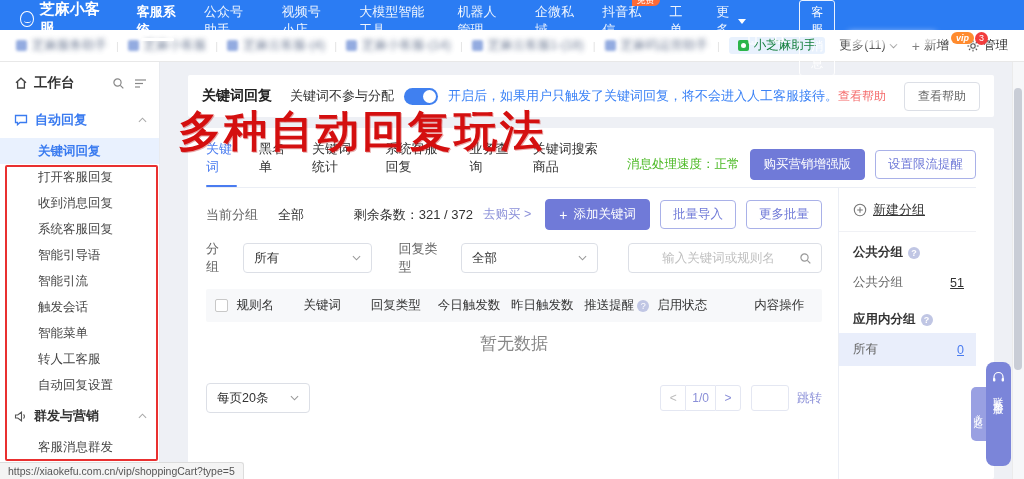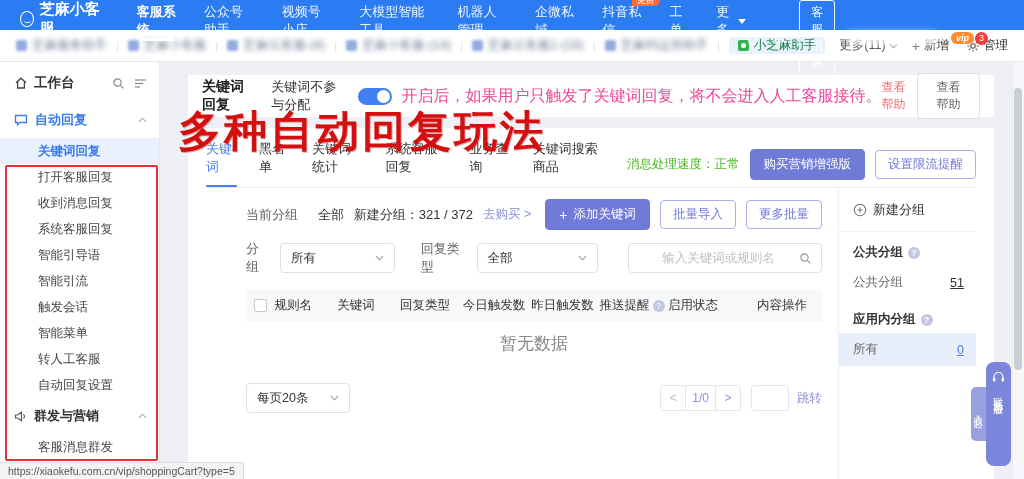--- a/index.html
+++ b/index.html
@@ -54,35 +54,35 @@
   .annotation-box { position:absolute; left:5px; top:103px; width:153px; height:296px; border:2px solid #e93030; border-radius:2px; z-index:6; pointer-events:none; }
 
   
   .main { position:absolute; left:160px; top:62px; right:0; bottom:0; background:#eef0f5; padding:13px 30px 0 28px; display:flex; flex-direction:column; }
   .card { background:#fff; border-radius:2px; }
   .header-card { height:42px; display:flex; align-items:center; padding:0 14px; flex-shrink:0; }
   .hc-title { font-size:14px; font-weight:bold; color:#222; }
   .hc-toggle-label { font-size:13px; color:#333; margin-left:18px; }
   .toggle { width:34px; height:17px; border-radius:9px; background:#4080f0; position:relative; margin-left:10px; cursor:pointer; flex-shrink:0; }
   .toggle::after { content:""; position:absolute; right:2px; top:2px; width:13px; height:13px; border-radius:50%; background:#fff; }
-  .hc-hint { font-size:16px; color:#ec4899; margin-left:10px; white-space:nowrap; }
+  .hc-hint { font-size:13px; color:#3b82f6; margin-left:10px; white-space:nowrap; }
   .hc-hint-link { font-size:12px; color:#f56c6c; cursor:pointer; }
   .hc-help-btn { margin-left:auto; border:1px solid #dcdfe6; background:#fff; color:#666; font-size:12px; padding:5px 13px; border-radius:4px; cursor:pointer; }
 
   .main-card { margin-top:11px; flex:1; padding:0 18px; display:flex; flex-direction:column; overflow:hidden; }
   .tabs-row { display:flex; align-items:flex-end; border-bottom:1px solid #ebeef5; margin-top:12px; flex-shrink:0; }
   .ktab { font-size:13px; color:#333; margin-right:22px; padding-bottom:11px; cursor:pointer; position:relative; }
   .ktab.active { color:#4a7cf0; }
   .ktab.active::after { content:""; position:absolute; left:0; right:0; bottom:0; height:2px; background:#4a7cf0; border-radius:1px; }
   .tabs-right { margin-left:auto; display:flex; align-items:center; gap:10px; padding-bottom:7px; }
   .speed-text { font-size:12.5px; color:#49b822; white-space:nowrap; }
   .btn-primary { background:#707ad8; border:1px solid #707ad8; color:#fff; font-size:12.5px; padding:6px 13px; border-radius:4px; cursor:pointer; white-space:nowrap; }
   .btn-outline-p { background:#fff; border:1px solid #a9b1e8; color:#707ad8; font-size:12.5px; padding:5px 12px; border-radius:4px; cursor:pointer; white-space:nowrap; }
 
-  .content-row { display:flex; flex:1; align-items:stretch;margin-left:40px; }
+  .content-row { display:flex; flex:1; align-items:stretch; }
   .left-col { flex:1; padding-right:16px; min-width:0; }
   .right-col { width:138px; border-left:1px solid #ebeef5; flex-shrink:0; }
 
   .toolbar-row { display:flex; align-items:center; margin-top:11px; }
   .cg-label { font-size:13px; color:#666; }
   .cg-value { font-size:13px; color:#333; margin-left:20px; cursor:pointer; }
   .toolbar-right { margin-left:auto; display:flex; align-items:center; gap:10px; }
   .remain { font-size:13px; color:#333; white-space:nowrap; }
   .buy-link { font-size:12.5px; color:#8a8fd8; cursor:pointer; margin-right:4px; white-space:nowrap; }
   .btn-add { display:flex; align-items:center; gap:6px; }
@@ -106,21 +106,21 @@
 
   .footer-row { display:flex; align-items:center; margin-top:20px; }
   .pager { margin-left:auto; display:flex; align-items:center; }
   .pg-box { min-width:26px; height:26px; border:1px solid #e4e7f2; display:flex; align-items:center; justify-content:center; font-size:12px; padding:0 6px; background:#fff; cursor:pointer; }
   .pg-prev { color:#bbb; border-radius:3px 0 0 3px; }
   .pg-cur { color:#8a8fd8; border-left:none; border-right:none; }
   .pg-next { color:#8a8fd8; border-radius:0 3px 3px 0; }
   .pg-input { width:38px; height:26px; border:1px solid #e4e7f2; border-radius:3px; margin-left:10px; background:#fff; }
   .pg-jump { font-size:12.5px; color:#8a8fd8; margin-left:8px; cursor:pointer; }
 
-  .rc-new { display:flex; align-items:center; gap:6px; padding:13px 8px 12px 14px; font-size:13px; color:#333; border-bottom:1px solid #f0f1f5; cursor:pointer; }
+  .rc-new { display:flex; align-items:center; gap:6px; padding:13px 8px 12px 14px; font-size:13px; color:#333; border-bottom:1px solid #f0f1f5; cursor:pointer;text-decoration:underline; }
   .rc-header { display:flex; align-items:center; gap:5px; padding:12px 8px 5px 14px; font-size:12.5px; font-weight:bold; color:#333; }
   .rc-row { display:flex; align-items:center; justify-content:space-between; padding:8px 12px 8px 14px; font-size:12.5px; color:#666; cursor:pointer; }
   .rc-row .cnt { color:#333;text-decoration:underline; }
   .rc-row.active { background:#e9eefb; }
   .rc-row.active .cnt { color:#4a7cf0; }
 
   
   .annotation-text { position:absolute; left:178px; top:103px; z-index:20; font-size:43px; font-weight:bold; color:#d40f0f; letter-spacing:3px; font-family:"DejaVu Serif","Liberation Serif",serif; pointer-events:none; text-shadow:1px 1px 0 rgba(190,10,10,.35); white-space:nowrap; }
 
   
@@ -352,21 +352,21 @@
         </span>
       </div>
 
       <div class="content-row">
         <div class="left-col">
 
           <div class="toolbar-row">
             <span class="cg-label">当前分组</span>
             <span class="cg-value">全部</span>
             <span class="toolbar-right">
-              <span class="remain"><span>新建分组：</span><span>321 / 372</span></span>
+              <span class="remain"><span>剩余条数：</span><span>321 / 372</span></span>
               <span class="buy-link">去购买 &gt;</span>
               <button class="btn-primary btn-add">
                   <span style="font-size:14px;line-height:10px;">+</span>
                   <span>添加关键词</span>
                 </button>
               <button class="btn-outline-p">批量导入</button>
               <button class="btn-outline-p">更多批量</button>
             </span>
           </div>
 

